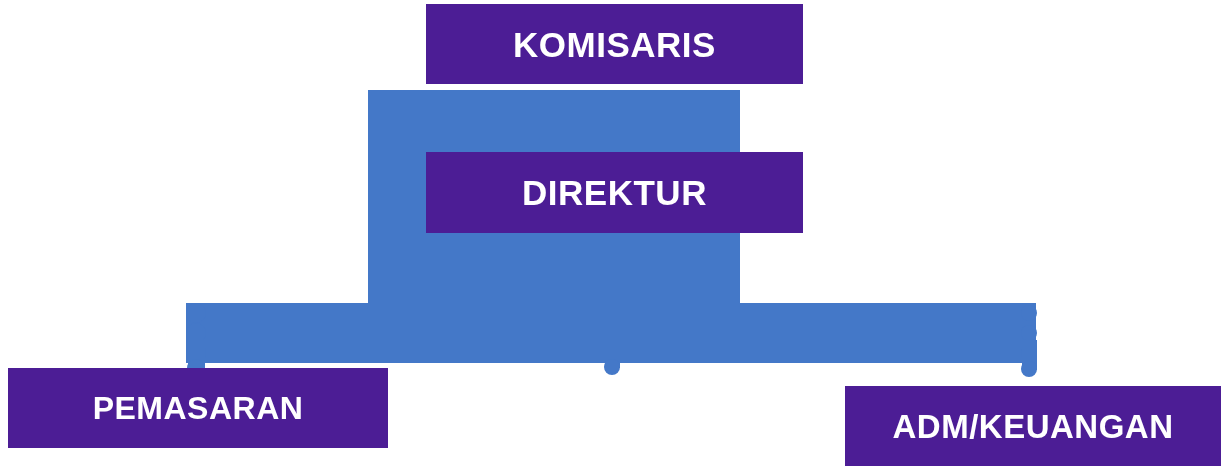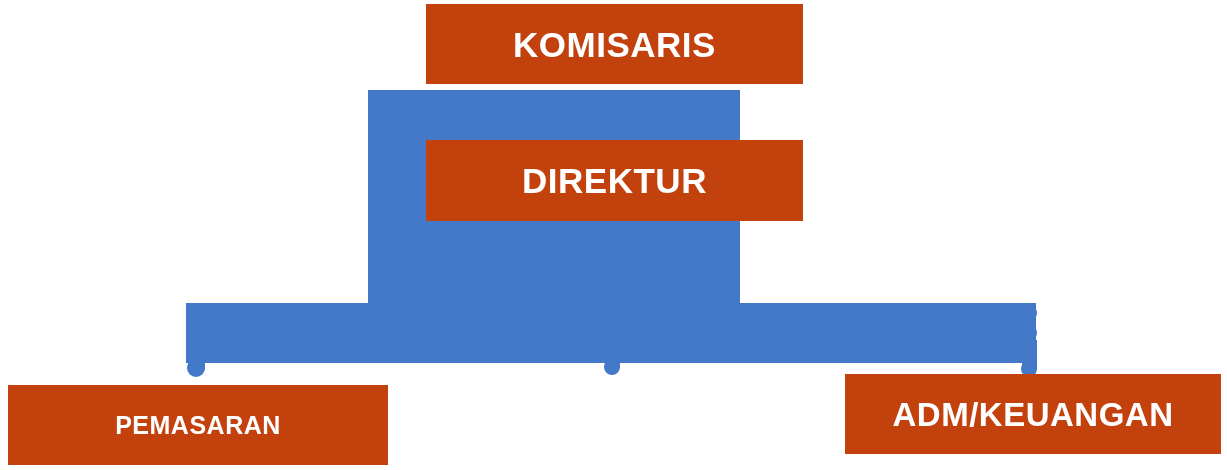--- a/index.html
+++ b/index.html
@@ -22,21 +22,21 @@
     left: 0;
     top: 0;
     width: 1227px;
     height: 470px;
     pointer-events: none;
   }
 
   
   .node {
     position: absolute;
-    background: #c2410c;
+    background: #4c1d95;
     color: #ffffff;
     display: flex;
     align-items: center;
     justify-content: center;
     box-sizing: border-box;
     text-align: center;
     letter-spacing: 0.5px;
     font-weight: 700;
   }
   .node-label {
@@ -48,44 +48,44 @@
   
   #node-komisaris {
     left: 426px;
     top: 4px;
     width: 377px;
     height: 80px;
     font-size: 35px;
   }
   #node-direktur {
     left: 426px;
-    top: 140px;
+    top: 152px;
     width: 377px;
     height: 81px;
     font-size: 35px;
   }
 
   
   #node-pemasaran {
     left: 8px;
-    top: 385px;
+    top: 368px;
     width: 380px;
     height: 80px;
-    font-size: 25px;
+    font-size: 32px;
   }
   #node-umum {
     left: 424px;
     top: 385px;
     width: 379px;
     height: 80px;
     font-size: 33px;
   }
   #node-adm-keuangan {
     left: 845px;
-    top: 374px;
+    top: 386px;
     width: 376px;
     height: 80px;
     font-size: 33px;
   }
 </style>
 </head>
 <body>
 
 <div id="org-chart">
 

